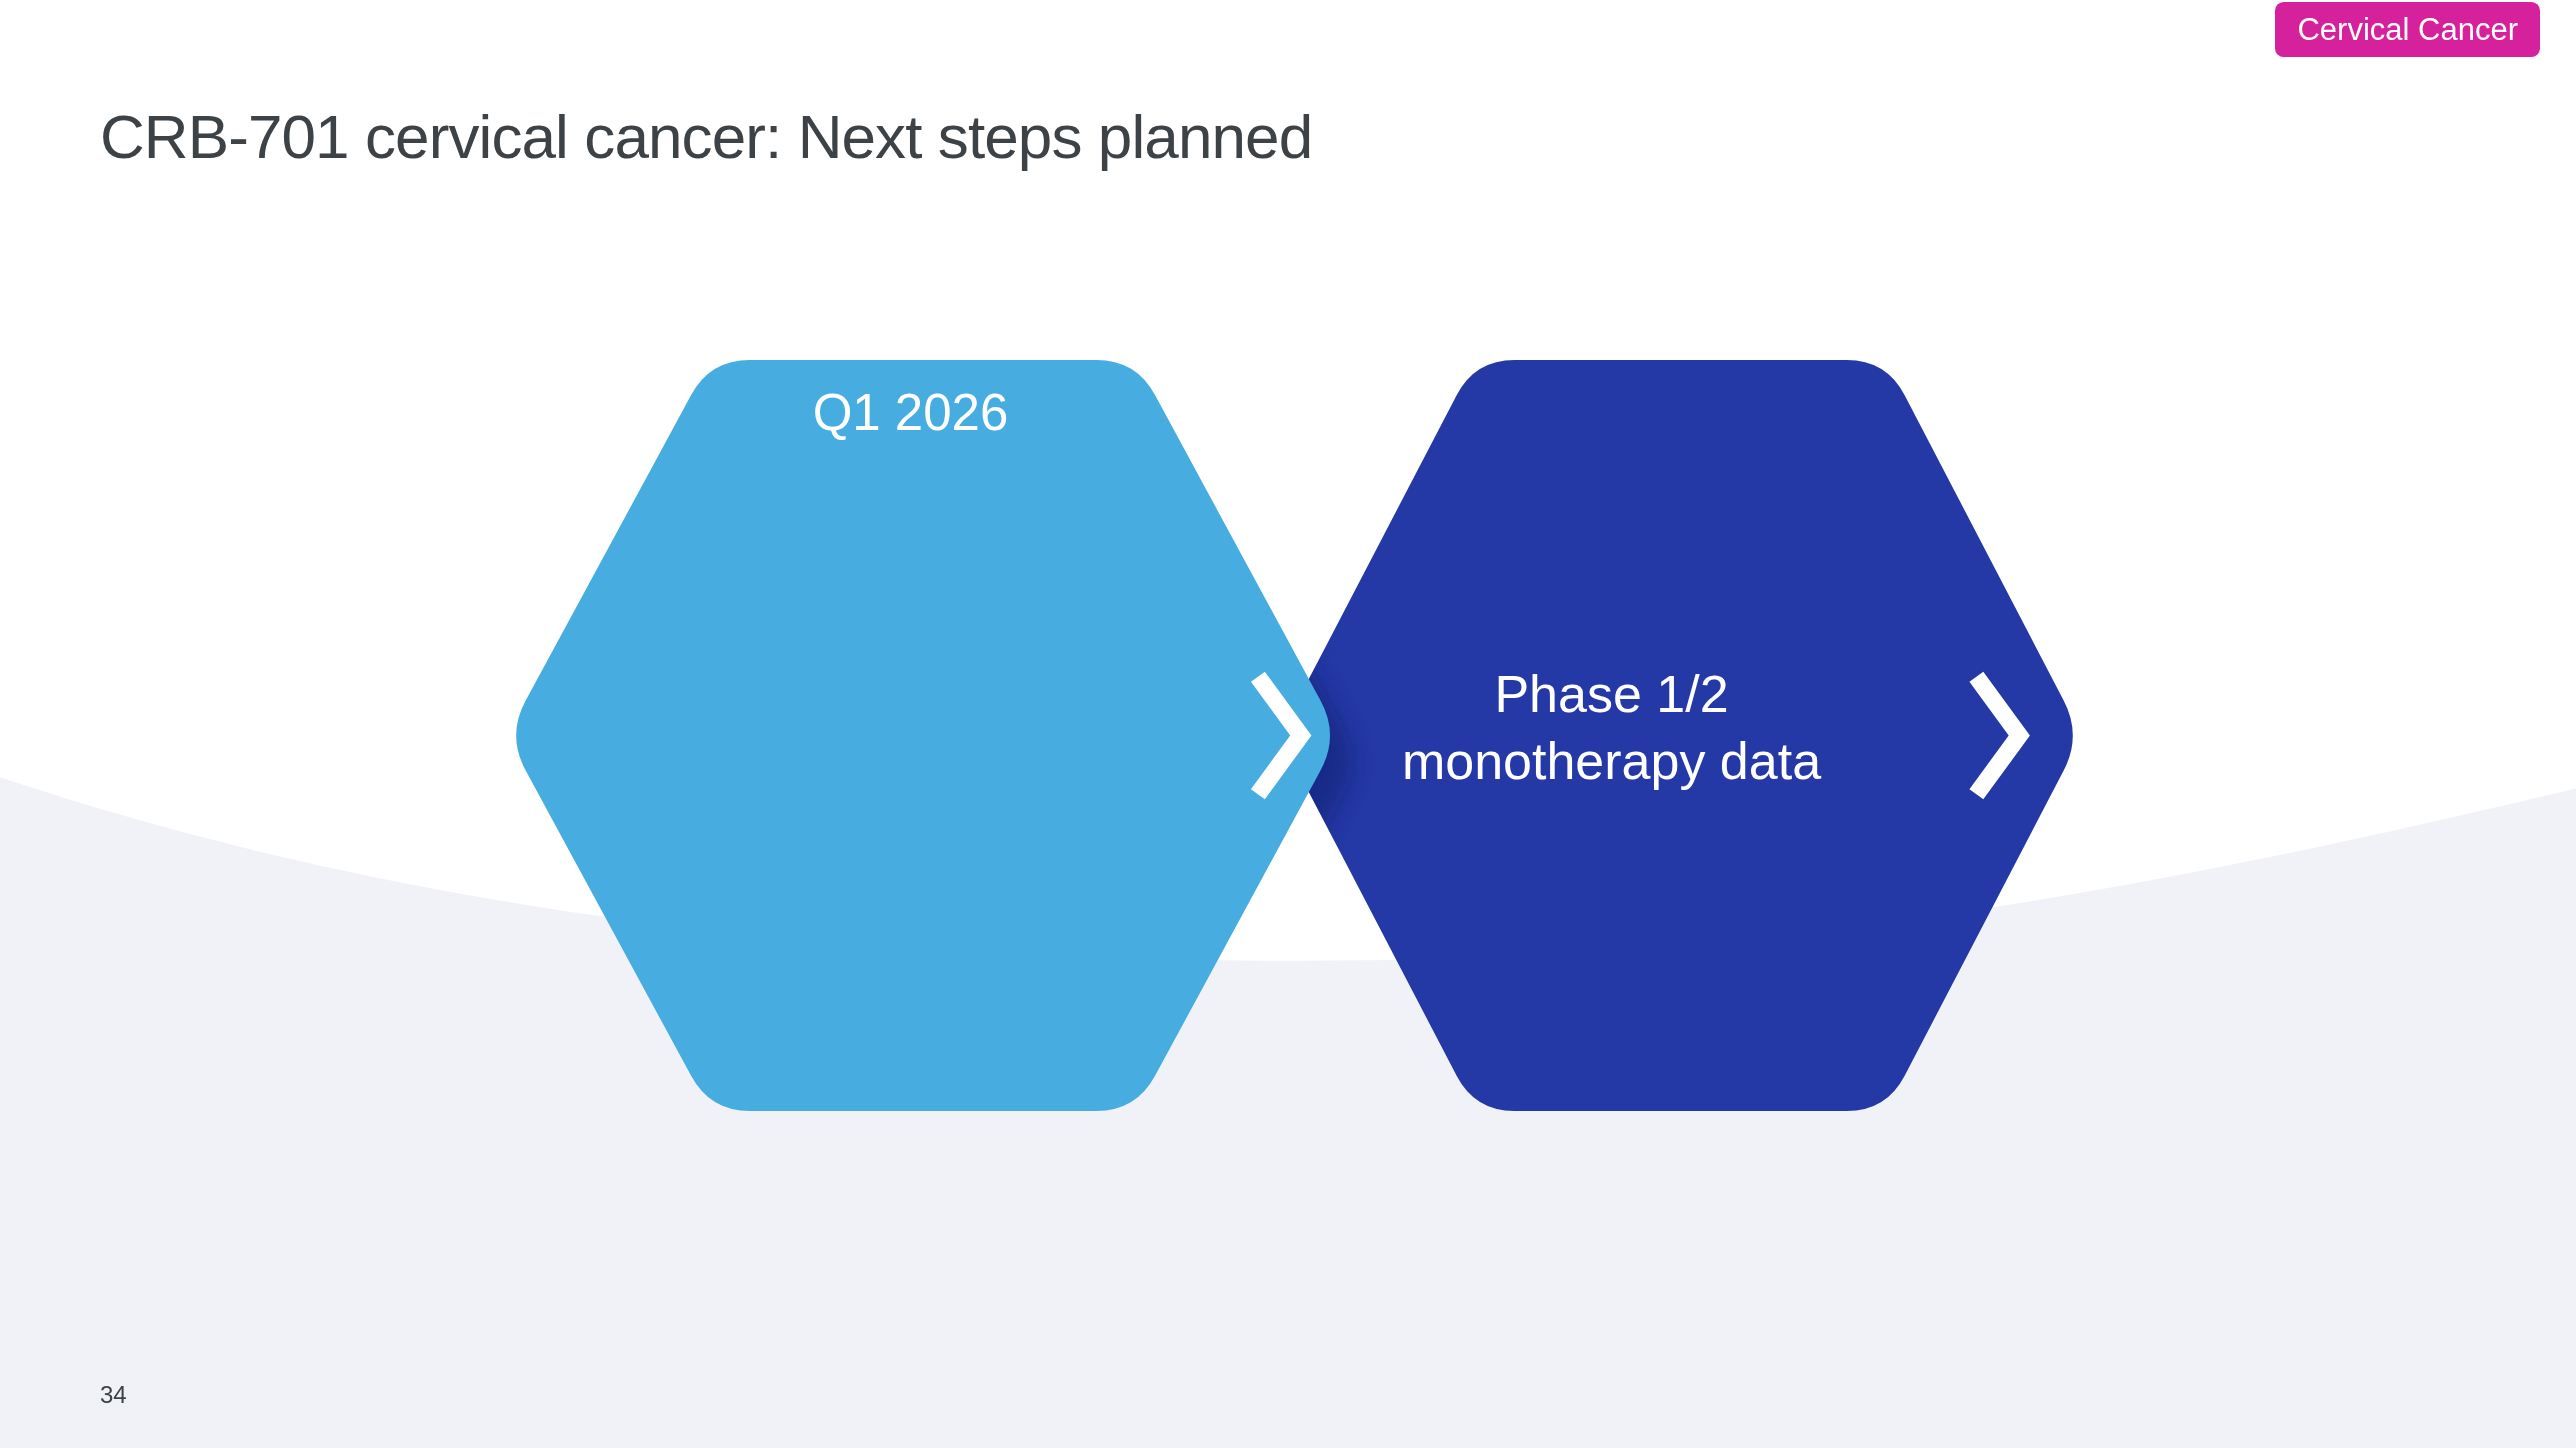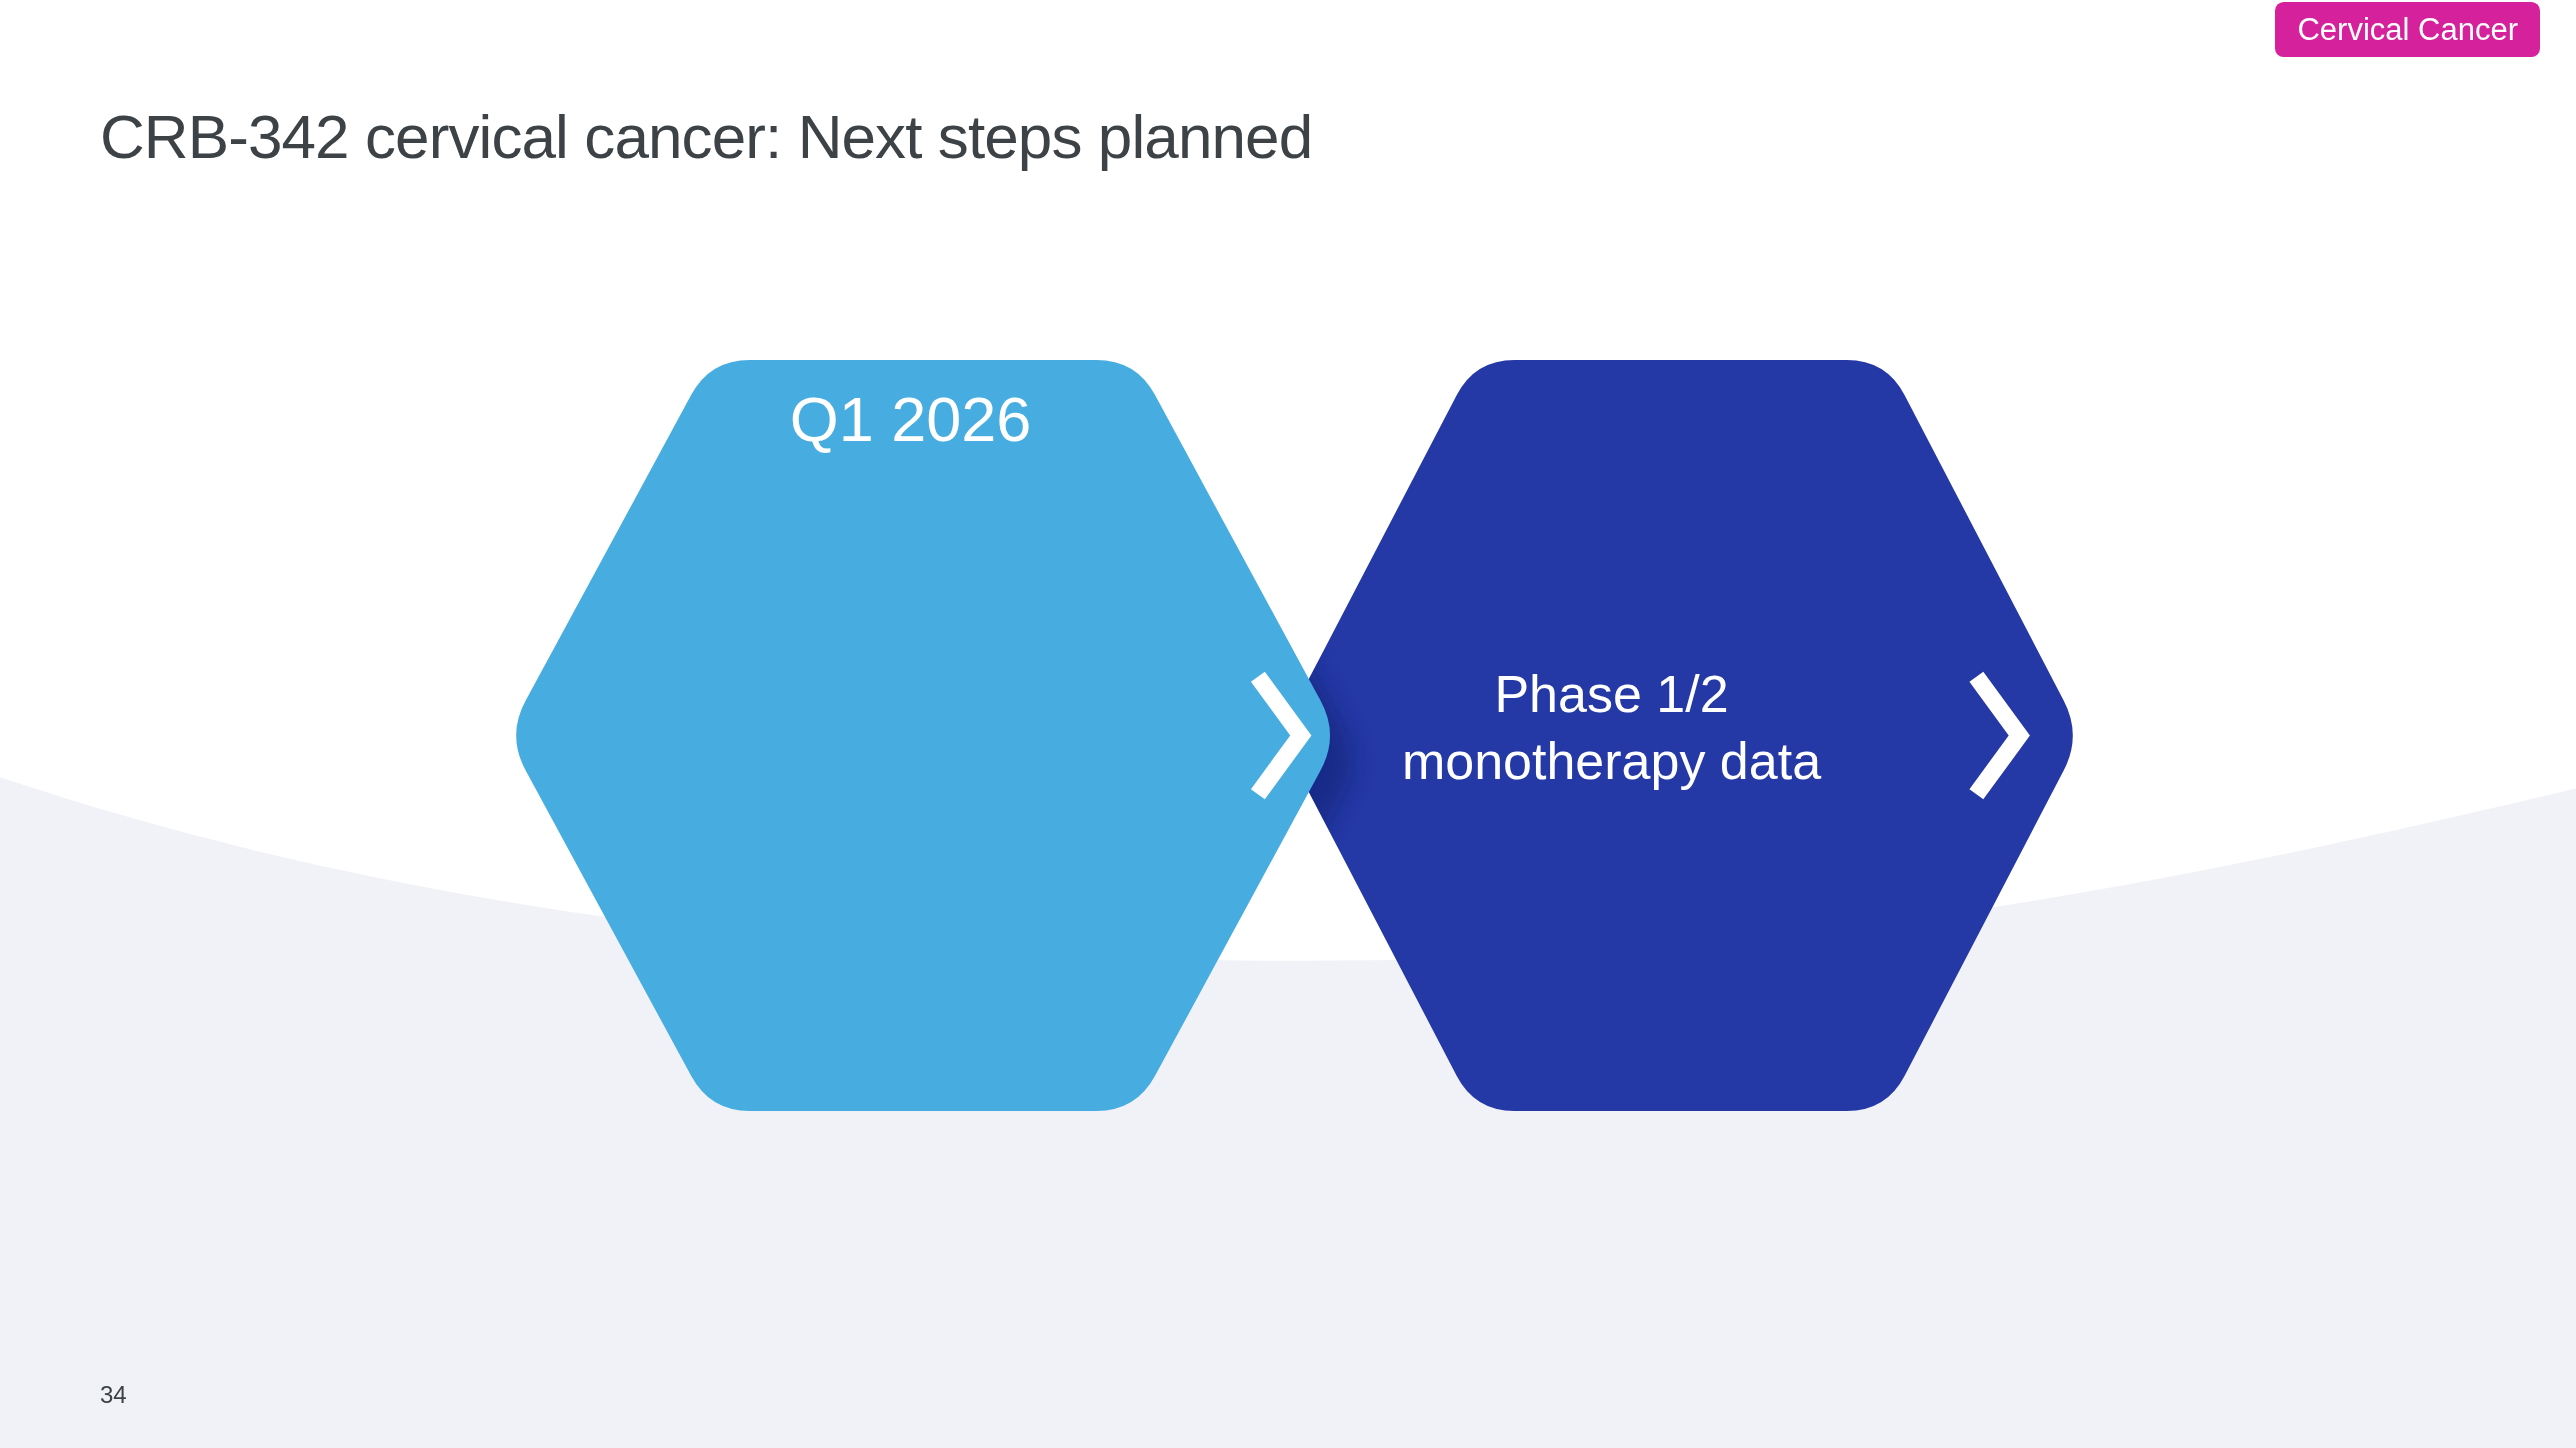--- a/index.html
+++ b/index.html
@@ -14,21 +14,21 @@
     padding:0 22px;border-radius:8.6px;background:var(--badge_pink,#D6219C);
     color:#fff;font-size:31px;white-space:nowrap;
   }
   .title{
     position:absolute;left:100px;top:101px;margin:0;
     font-size:62px;font-weight:400;letter-spacing:-0.9px;
     color:var(--title_text,#3C4246);white-space:nowrap;
   }
   .hexes{position:absolute;left:481px;top:352px;width:1631px;height:773px;display:block;}
   .hx-date{
-    position:absolute;top:382px;font-size:63px;font-weight:400;color:#fff;
+    position:absolute;top:382px;font-size:51px;font-weight:400;color:#fff;
     text-align:center;line-height:1.2;
   }
   .d1{left:507px;width:807px;}
   .d2{left:1279px;width:665px;}
   .hx-desc{
     position:absolute;top:661px;font-size:52px;font-weight:400;color:#fff;
     text-align:center;line-height:67px;white-space:pre-line;
   }
   .b1{left:507px;width:807px;}
   .b2{left:1279px;width:665px;}
@@ -48,21 +48,21 @@
 <body>
 
 <div class="slide">
 
   <svg class="wave" viewBox="0 0 3000 1687" preserveAspectRatio="none" aria-hidden="true">
     <path class="wavepath" d="M0 905 C 480 1065 1000 1125 1600 1118 C 2150 1112 2620 1008 3000 918 L3000 1687 L0 1687 Z"></path>
   </svg>
 
   <div class="badge">Cervical Cancer</div>
 
-  <h1 class="title">CRB-342 cervical cancer: Next steps planned</h1>
+  <h1 class="title">CRB-701 cervical cancer: Next steps planned</h1>
 
   <svg id="hexsvg" class="hexes" viewBox="0 0 1900 900" aria-hidden="true">
       <defs>
         <filter id="sh" x="-15%" y="-15%" width="130%" height="130%">
           <feGaussianBlur stdDeviation="13"></feGaussianBlur>
         </filter>
         <clipPath id="cp2">
           <path d="M951.3 487.3 Q930.0 446.5 951.3 405.7 L1136.7 49.8 Q1158.0 9.0 1204.0 9.0 L1591.0 9.0 Q1637.0 9.0 1658.3 49.8 L1843.7 405.7 Q1865.0 446.5 1843.7 487.3 L1658.3 843.2 Q1637.0 884.0 1591.0 884.0 L1204.0 884.0 Q1158.0 884.0 1136.7 843.2 Z"></path>
         </clipPath>
       </defs>

